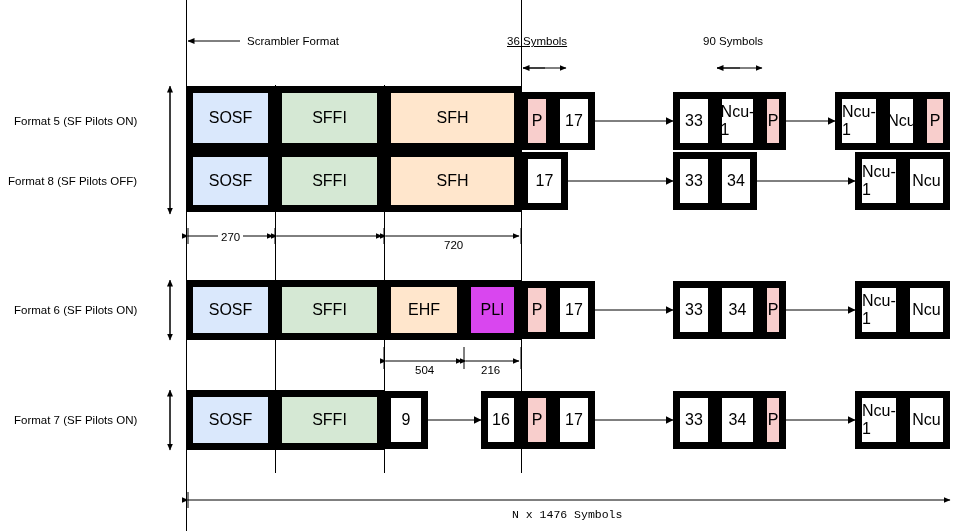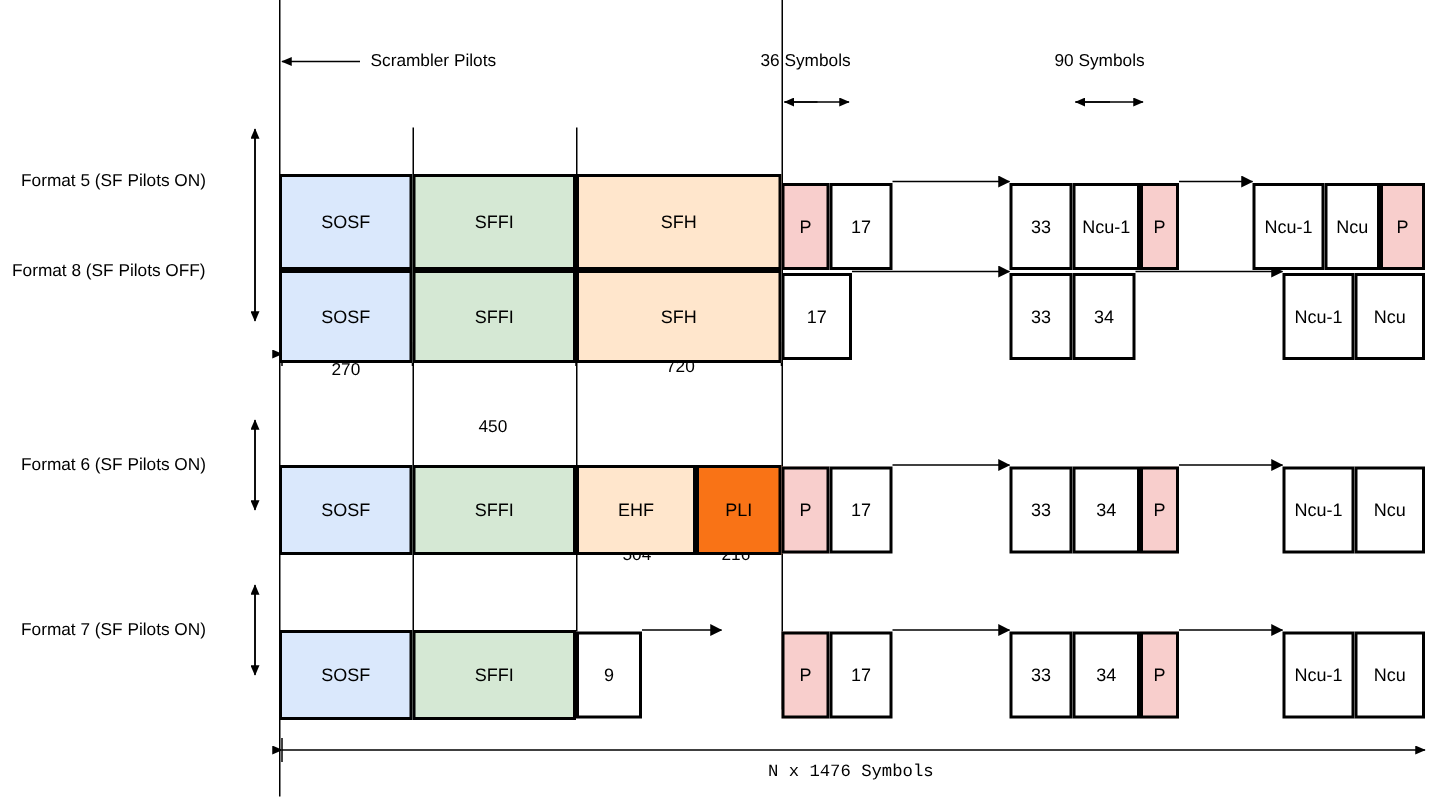--- a/index.html
+++ b/index.html
@@ -7,25 +7,24 @@
     width:955px;height:531px;
     background:#ffffff;
     font-family:"Liberation Sans", sans-serif;
     color:#000;
     position:relative;
     overflow:hidden;
   }
   .root{position:absolute;left:0;top:0;width:955px;height:531px;}
   .cell{
     position:absolute;box-sizing:border-box;
-    border:2px solid #000000;
+    border:7px solid #000000;
     display:flex;align-items:center;justify-content:center;
-    font-size:12px;
+    font-size:16px;
     background:#ffffff;
-    margin-top:30px;
   }
   .vline{position:absolute;width:0;border-left:1px solid #000;}
   .lbl{position:absolute;font-size:11.5px;white-space:nowrap;}
   .dimlbl{position:absolute;font-size:11.5px;white-space:nowrap;background:#fff;padding:0 3px;}
   svg.ov{position:absolute;left:0;top:0;width:955px;height:531px;pointer-events:none;}
 </style>
 </head>
 <body>
 
 <div class="root">
@@ -92,31 +91,31 @@
     <line x1="386" y1="361" x2="462" y2="361" stroke="#000" stroke-width="1" marker-start="url(#ahs)" marker-end="url(#ahs)"></line>
     <line x1="466" y1="361" x2="519" y2="361" stroke="#000" stroke-width="1" marker-start="url(#ahs)" marker-end="url(#ahs)"></line>
     <line x1="384" y1="347" x2="384" y2="369" stroke="#000" stroke-width="1"></line>
     <line x1="464" y1="347" x2="464" y2="369" stroke="#000" stroke-width="1"></line>
     <line x1="521" y1="347" x2="521" y2="369" stroke="#000" stroke-width="1"></line>
 
     <line x1="188" y1="500" x2="950" y2="500" stroke="#000" stroke-width="1" marker-start="url(#ahs)" marker-end="url(#ahs)"></line>
     <line x1="188" y1="492" x2="188" y2="508" stroke="#000" stroke-width="1"></line>
   </svg>
 
-  <div class="lbl" style="left:247px;top:35px;">Scrambler Pilots</div>
-  <div class="lbl" style="left:507px;top:35px;">36 Symbols</div>
+  <div class="lbl" style="left:247px;top:35px;">Scrambler Format</div>
+  <div class="lbl" style="left:507px;top:35px;text-decoration:underline;">36 Symbols</div>
   <div class="lbl" style="left:703px;top:35px;">90 Symbols</div>
   <div class="lbl" style="left:512px;top:508px;font-family:Liberation Mono, monospace;">N x 1476 Symbols</div>
 
   <div class="lbl" style="left:14px;top:115px;">Format 5 (SF Pilots ON)</div>
   <div class="lbl" style="left:8px;top:175px;">Format 8 (SF Pilots OFF)</div>
   <div class="lbl" style="left:14px;top:304px;">Format 6 (SF Pilots ON)</div>
   <div class="lbl" style="left:14px;top:414px;">Format 7 (SF Pilots ON)</div>
 
-  <div class="dimlbl" style="left:218px;top:241px;">270</div>
+  <div class="dimlbl" style="left:218px;top:231px;">270</div>
   <div class="dimlbl" style="left:316px;top:239px;margin-top:40px;">450</div>
   <div class="dimlbl" style="left:441px;top:239px;text-align:center;">720</div>
   <div class="dimlbl" style="left:412px;top:364px;">504</div>
   <div class="dimlbl" style="left:478px;top:364px;">216</div>
 
   <div class="cell" style="left:186px;top:86px;width:89px;height:64px;background:#dae8fc;">SOSF</div>
   <div class="cell" style="left:275px;top:86px;width:109px;height:64px;background:#d5e8d4;">SFFI</div>
   <div class="cell" style="left:384px;top:86px;width:137px;height:64px;background:#ffe6cc;">SFH</div>
   <div class="cell" style="left:521px;top:92px;width:32px;height:58px;background:#f8cecc;">P</div>
   <div class="cell" style="left:553px;top:92px;width:42px;height:58px;background:#ffffff;">17</div>
@@ -132,32 +131,33 @@
   <div class="cell" style="left:384px;top:150px;width:137px;height:62px;background:#ffe6cc;">SFH</div>
   <div class="cell" style="left:521px;top:152px;width:47px;height:58px;background:#ffffff;">17</div>
   <div class="cell" style="left:673px;top:152px;width:42px;height:58px;background:#ffffff;">33</div>
   <div class="cell" style="left:715px;top:152px;width:42px;height:58px;background:#ffffff;">34</div>
   <div class="cell" style="left:855px;top:152px;width:48px;height:58px;background:#ffffff;">Ncu-1</div>
   <div class="cell" style="left:903px;top:152px;width:47px;height:58px;background:#ffffff;">Ncu</div>
 
   <div class="cell" style="left:186px;top:280px;width:89px;height:60px;background:#dae8fc;">SOSF</div>
   <div class="cell" style="left:275px;top:280px;width:109px;height:60px;background:#d5e8d4;">SFFI</div>
   <div class="cell" style="left:384px;top:280px;width:80px;height:60px;background:#ffe6cc;">EHF</div>
-  <div class="cell" style="left:464px;top:280px;width:57px;height:60px;background:#f97316;">PLI</div>
+  <div class="cell" style="left:464px;top:280px;width:57px;height:60px;background:#d946ef;">PLI</div>
   <div class="cell" style="left:521px;top:281px;width:32px;height:58px;background:#f8cecc;">P</div>
   <div class="cell" style="left:553px;top:281px;width:42px;height:58px;background:#ffffff;">17</div>
   <div class="cell" style="left:673px;top:281px;width:42px;height:58px;background:#ffffff;">33</div>
   <div class="cell" style="left:715px;top:281px;width:45px;height:58px;background:#ffffff;">34</div>
   <div class="cell" style="left:760px;top:281px;width:26px;height:58px;background:#f8cecc;">P</div>
   <div class="cell" style="left:855px;top:281px;width:48px;height:58px;background:#ffffff;">Ncu-1</div>
   <div class="cell" style="left:903px;top:281px;width:47px;height:58px;background:#ffffff;">Ncu</div>
 
   <div class="cell" style="left:186px;top:390px;width:89px;height:60px;background:#dae8fc;">SOSF</div>
   <div class="cell" style="left:275px;top:390px;width:109px;height:60px;background:#d5e8d4;">SFFI</div>
   <div class="cell" style="left:384px;top:391px;width:44px;height:58px;background:#ffffff;">9</div>
+  <div class="cell" style="left:481px;top:391px;width:40px;height:58px;background:#ffffff;">16</div>
   <div class="cell" style="left:521px;top:391px;width:32px;height:58px;background:#f8cecc;">P</div>
   <div class="cell" style="left:553px;top:391px;width:42px;height:58px;background:#ffffff;">17</div>
   <div class="cell" style="left:673px;top:391px;width:42px;height:58px;background:#ffffff;">33</div>
   <div class="cell" style="left:715px;top:391px;width:45px;height:58px;background:#ffffff;">34</div>
   <div class="cell" style="left:760px;top:391px;width:26px;height:58px;background:#f8cecc;">P</div>
   <div class="cell" style="left:855px;top:391px;width:48px;height:58px;background:#ffffff;">Ncu-1</div>
   <div class="cell" style="left:903px;top:391px;width:47px;height:58px;background:#ffffff;">Ncu</div>
 
 </div>
 

